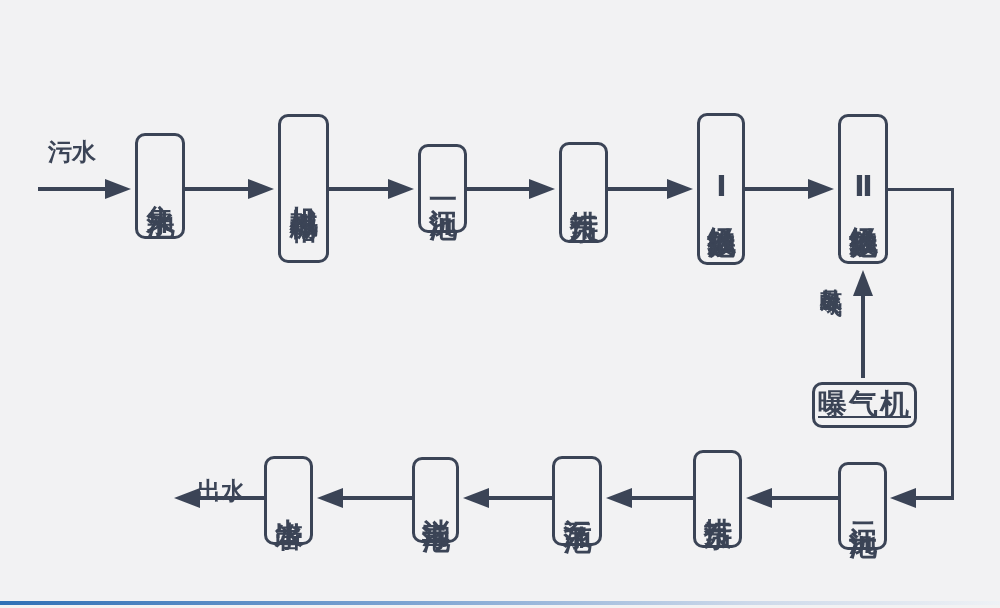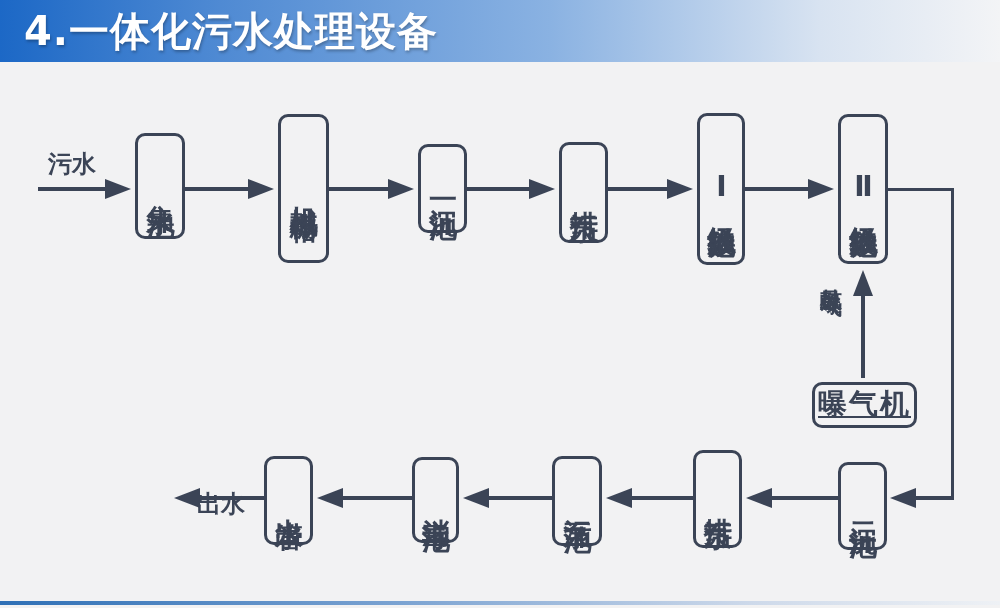--- a/index.html
+++ b/index.html
@@ -118,23 +118,20 @@
     border-bottom: 26px solid var(--ink);
   }
   .arrow.up .shaft { width: 4px; height: auto; flex: 1; }
   .cline { position: absolute; background: var(--ink); }
 </style>
 </head>
 <body>
 
 <div class="slide">
 
-  <div class="header">
-    <div class="title">4.一体化污水处理设备</div>
-  </div>
 
   <div class="node" style="left:135px; top:133px; width:50px; height:106px;">
     <span class="vtext">集水池</span>
   </div>
 
   <div class="node" style="left:278px; top:114px; width:51px; height:149px;">
     <span class="vtext">机械栅格</span>
   </div>
 
   <div class="node" style="left:418px; top:144px; width:49px; height:89px;">
@@ -170,22 +167,22 @@
   </div>
 
   <div class="node" style="left:412px; top:457px; width:47px; height:86px;">
     <span class="vtext">消毒池</span>
   </div>
 
   <div class="node" style="left:264px; top:456px; width:49px; height:89px;">
     <span class="vtext">出水管</span>
   </div>
 
-  <div class="flabel" style="left:48px; top:148px;">污水</div>
-  <div class="flabel" style="left:197px; top:488px;">出水</div>
+  <div class="flabel" style="left:48px; top:136px;">污水</div>
+  <div class="flabel" style="left:197px; top:475px;">出水</div>
   <div class="flabel vert" style="left:820px; top:271px;">鼓风曝气</div>
 
   <div class="arrow right" style="left:38px;  top:179px; width:93px;">
       <i class="shaft"></i>
       <i class="head"></i>
     </div>
   <div class="arrow right" style="left:185px; top:179px; width:89px;">
       <i class="shaft"></i>
       <i class="head"></i>
     </div>

